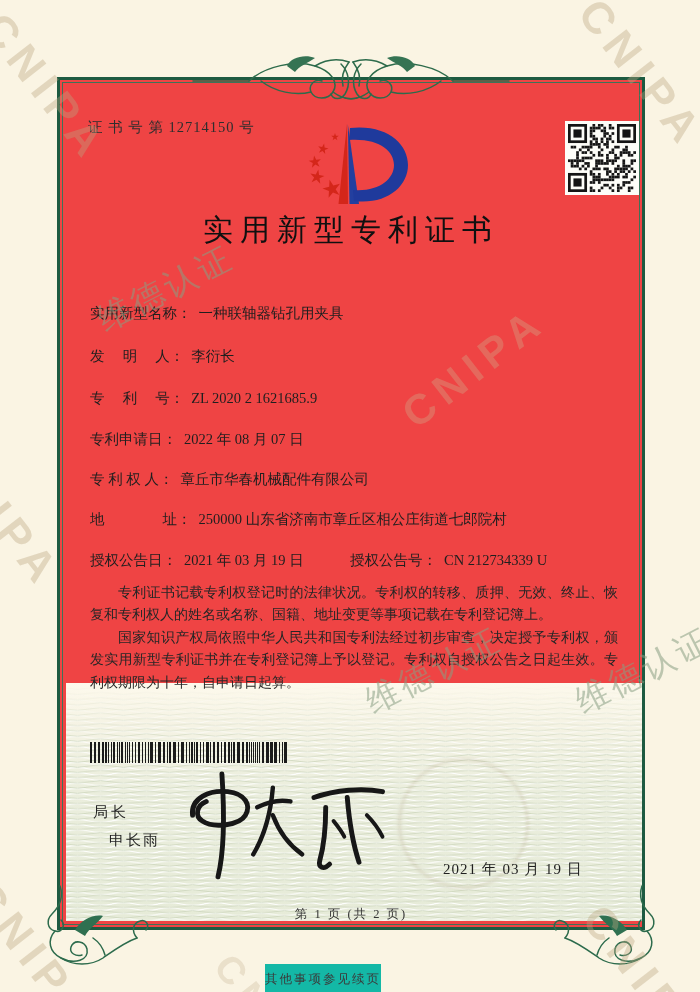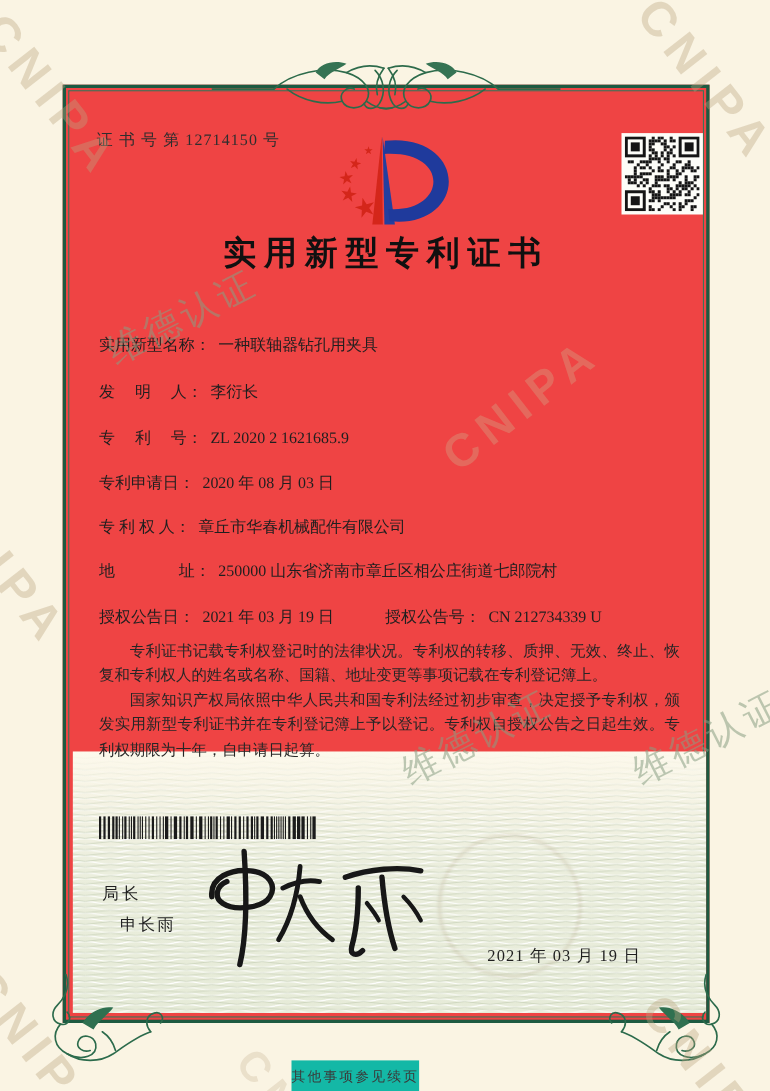--- a/index.html
+++ b/index.html
@@ -14,21 +14,21 @@
     box-sizing:border-box;background:#ef4444;
     border:3px solid #1d5a41;z-index:2;
   }
   .certificate::before{
     content:"";position:absolute;inset:2px;border:1px solid #3d7258;pointer-events:none;
   }
   .cert-no{position:absolute;left:28px;top:38px;font-size:14.5px;letter-spacing:1px;color:#2e2e2e;white-space:nowrap}
   .logo{position:absolute;left:243px;top:40px;width:106px;height:88px}
   .qr{position:absolute;left:505px;top:41px;width:68px;height:68px;background:#fdfdf8;padding:3px;line-height:0}
   .title{position:absolute;top:130px;left:0;right:0;text-align:center;
-    font-size:30px;font-weight:bold;letter-spacing:7px;color:#101010;white-space:nowrap}
+    font-size:30px;font-weight:normal;letter-spacing:7px;color:#101010;white-space:nowrap}
   .row{position:absolute;left:30px;right:20px;font-size:14.5px;color:#1f1f1f;white-space:nowrap}
   .row .val{margin-left:7px}
   .grant{position:absolute;left:260px;top:0}
   .paras{position:absolute;left:30px;top:502px;width:528px;font-size:14px;line-height:22.4px;
     text-align:justify;color:#262626}
   .paras p{margin:0;text-indent:2em}
   .guilloche{position:absolute;left:6px;right:6px;bottom:6px;height:238px;z-index:0}
   .barcode{position:absolute;left:30px;top:662px;width:200px;height:21px;z-index:1;line-height:0}
   .signer-title{position:absolute;left:33px;top:723px;font-size:15px;letter-spacing:3px;color:#1f1f1f;z-index:1}
   .signer-name{position:absolute;left:49px;top:751px;font-size:15px;letter-spacing:2px;color:#1f1f1f;z-index:1}
@@ -362,21 +362,21 @@
   <div class="row" style="top:224px">
     <span class="lab">实用新型名称：</span><span class="val">一种联轴器钻孔用夹具</span>
   </div>
   <div class="row" style="top:267px">
     <span class="lab">发　 明　 人：</span><span class="val">李衍长</span>
   </div>
   <div class="row" style="top:309px">
     <span class="lab">专　 利　 号：</span><span class="val">ZL 2020 2 1621685.9</span>
   </div>
   <div class="row" style="top:350px">
-    <span class="lab">专利申请日：</span><span class="val">2020 年 08 月 03 日</span>
+    <span class="lab">专利申请日：</span><span class="val">2022 年 08 月 07 日</span>
   </div>
   <div class="row" style="top:390px">
     <span class="lab">专 利 权 人：</span><span class="val">章丘市华春机械配件有限公司</span>
   </div>
   <div class="row" style="top:430px">
     <span class="lab">地　　　　址：</span><span class="val">250000 山东省济南市章丘区相公庄街道七郎院村</span>
   </div>
   <div class="row" style="top:471px">
     <span class="lab">授权公告日：</span><span class="val">2021 年 03 月 19 日</span>
     <span class="grant">
@@ -469,15 +469,16 @@
       <path d="M104,52 C110,68 120,82 134,92" stroke-width="4.5"></path>
       <path d="M146,34 C168,26 196,24 216,28"></path>
       <path d="M158,44 C158,64 156,84 152,98 C150,106 156,108 162,102"></path>
       <path d="M180,34 C182,58 186,82 192,100"></path>
       <path d="M200,52 C206,58 212,66 216,74" stroke-width="4"></path>
       <path d="M166,58 C170,63 174,68 177,74" stroke-width="4"></path>
     </g>
   </svg>
 
   <div class="date">2021 年 03 月 19 日</div>
+  <div class="page-footer">第 1 页 (共 2 页)</div>
 </div>
 
 <div class="continuation">其他事项参见续页</div>
 
 </body></html>

